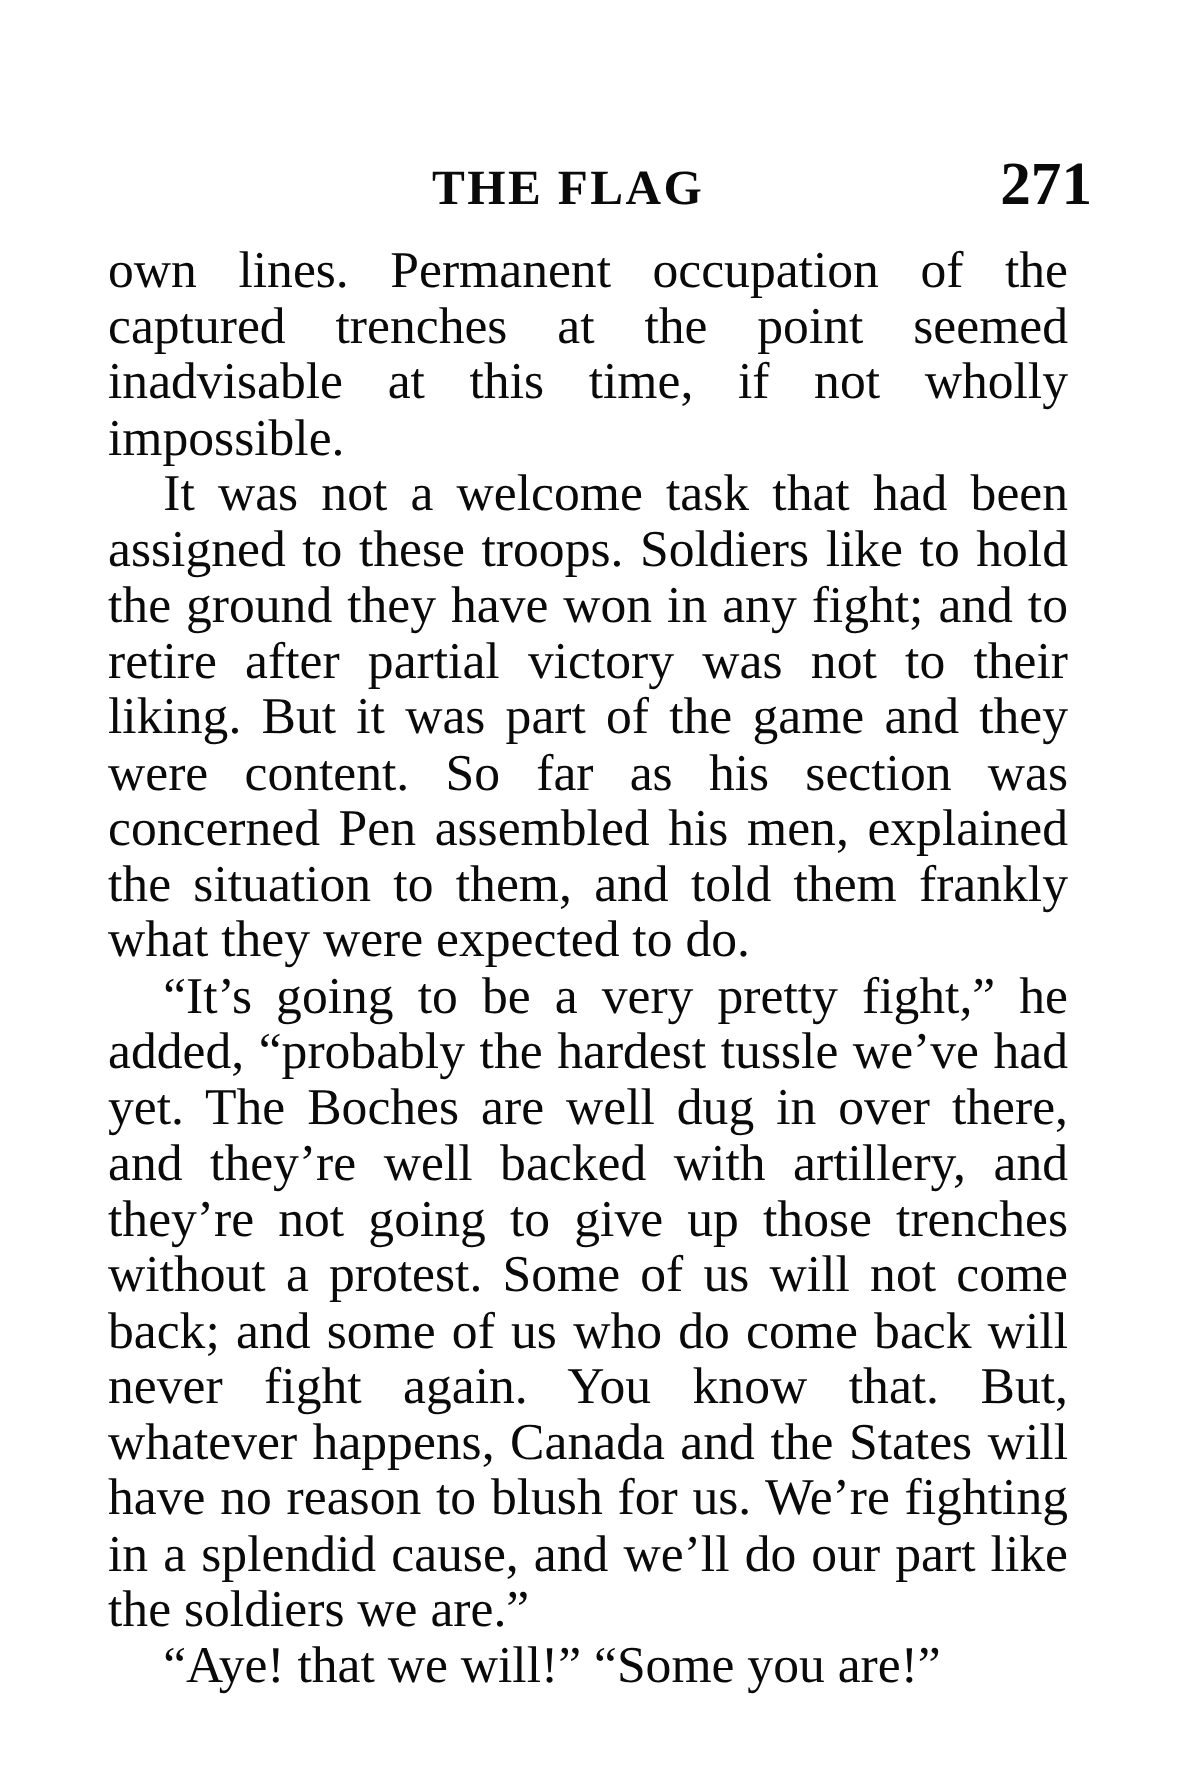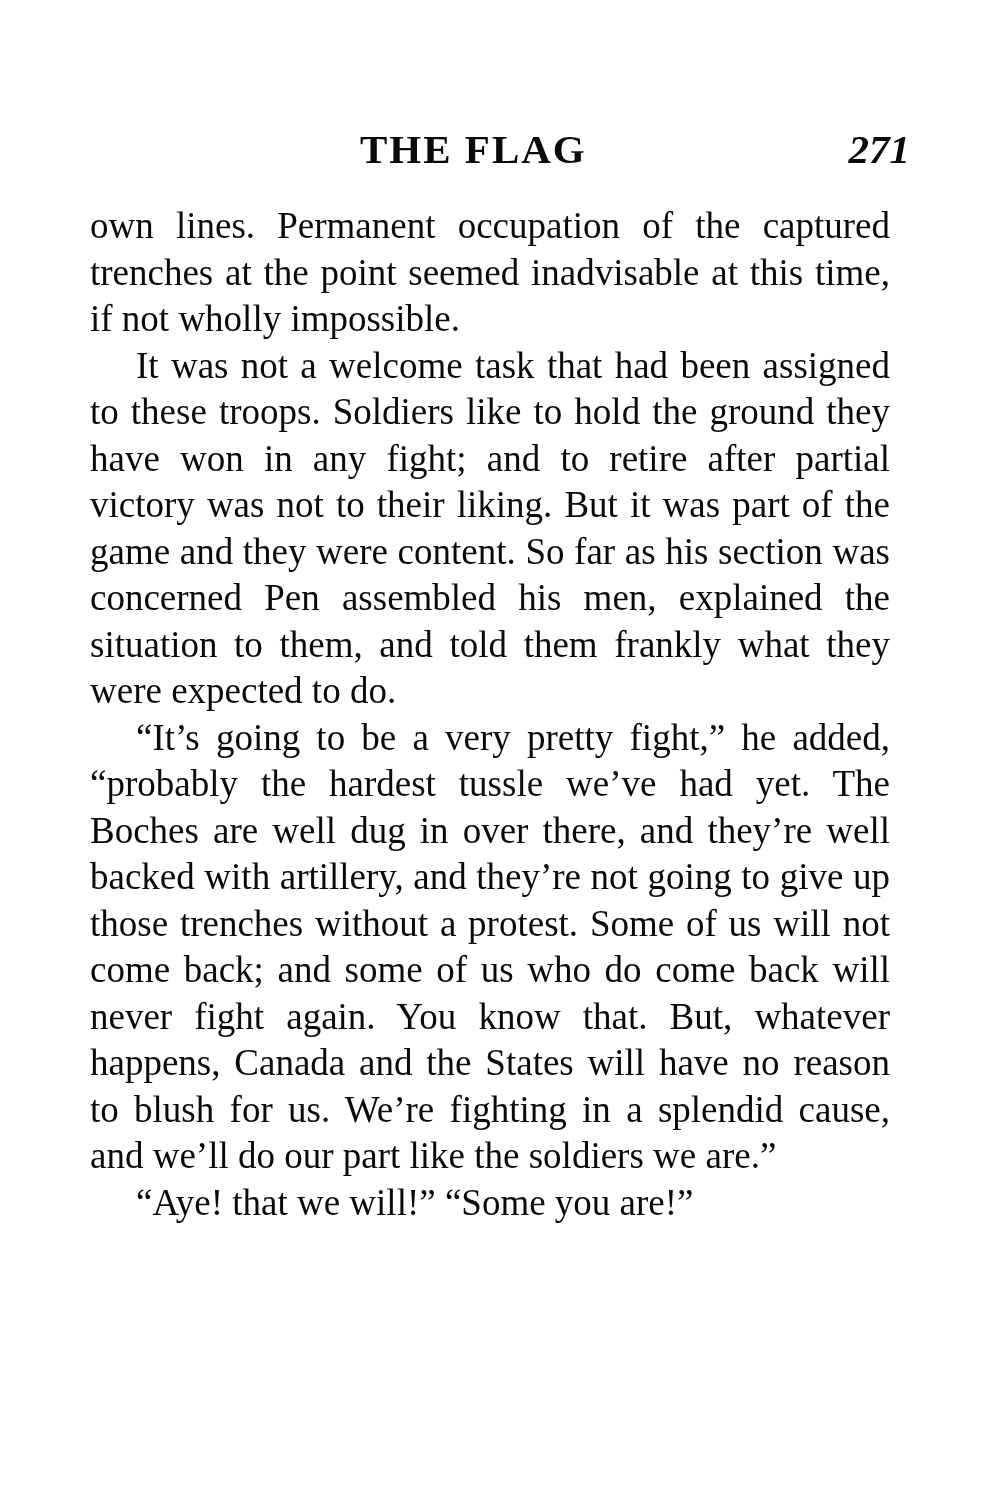--- a/index.html
+++ b/index.html
@@ -27,31 +27,30 @@
     align-items: baseline;
     justify-content: space-between;
   }
   .header-title {
     font-size: 41px;
     letter-spacing: 2px;
     font-weight: bold;
     margin-left: 270px;
   }
   .header-page-number {
-    font-size: 41px;
+    font-size: 51px;
     font-weight: bold;
     letter-spacing: 0px;
-    font-style: italic;
   }
   .body-text {
     position: absolute;
     top: 203px;
     left: 90px;
     width: 800px;
-    font-size: 37px;
+    font-size: 43px;
     line-height: 46.5px;
     text-align: justify;
     text-justify: inter-word;
   }
   .body-text p {
     margin: 0;
     text-indent: 46px;
   }
   .body-text p.no-indent {
     text-indent: 0;

